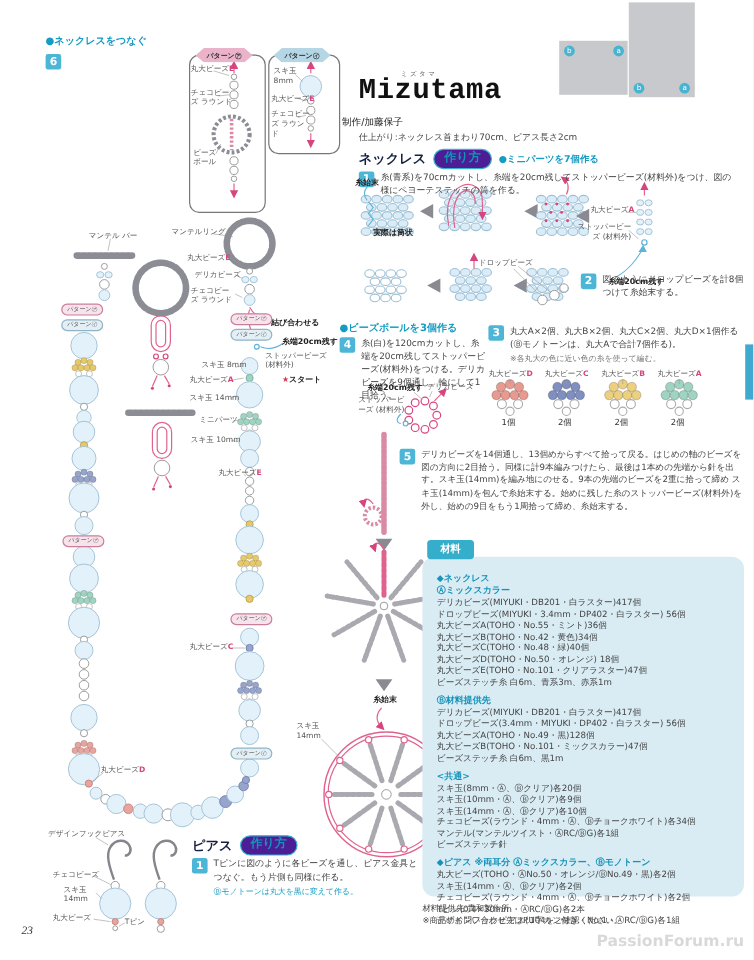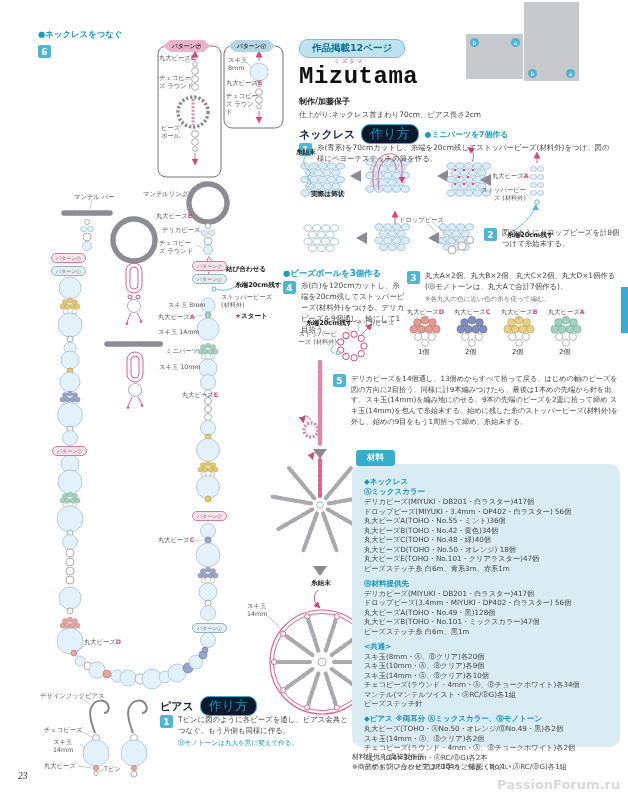--- a/index.html
+++ b/index.html
@@ -12,34 +12,34 @@
   .pk{color:#d6467e;font-weight:bold}
   .red{color:#e0354f;font-weight:bold}
   .teal{color:#159cc2}
   .step{position:absolute;display:flex;gap:5px;z-index:3;align-items:flex-start}
   .badge-num{flex:0 0 auto;width:13px;height:13px;background:#4db6d6;color:#fff;font-weight:bold;
              font-size:9px;display:flex;align-items:center;justify-content:center;border-radius:2px}
   .step-text{font-size:7.4px;line-height:1.48;color:#444}
   .note-text{font-size:6.6px;color:#777;margin-top:2px}
   .sec-heading{position:absolute;font-size:8.4px;font-weight:bold;color:#159cc2;z-index:3}
   .howto{display:inline-block;border:1.3px solid #39aed0;color:#1593ba;border-radius:9px;
-         font-size:13px;font-weight:normal;padding:1px 8px;line-height:1.25;background:#0f172a}
+         font-size:10px;font-weight:bold;padding:1px 8px;line-height:1.25;background:#4c1d95}
   .hex{position:absolute;font-size:5.8px;font-weight:bold;color:#333;padding:1.5px 9px;z-index:3;
        clip-path:polygon(7px 0,calc(100% - 7px) 0,100% 50%,calc(100% - 7px) 100%,7px 100%,0 50%)}
   .hex.pink{background:#eab3ca}
   .hex.blue{background:#b5d6e5}
   .pill{position:absolute;font-size:5px;color:#555;border:1px solid #cc7d99;background:#f7e3ec;
         border-radius:7px;padding:0 4px;line-height:8px;white-space:nowrap;z-index:3}
   .pill.bluep{border-color:#8fb3c4;background:#e3eff5}
   .work-badge{position:absolute;left:299px;top:39px;background:#bfe2ef;border:1.5px solid #6fc0da;
               color:#0c6f94;font-weight:bold;font-size:9.5px;padding:2px 12px;border-radius:9px;z-index:3}
   .title{position:absolute;left:299px;top:63px;font-family:Liberation Mono, monospace;
          font-size:24px;font-weight:600;color:#111;z-index:3;letter-spacing:.5px}
   .furi{position:absolute;left:334px;top:58px;font-size:5.5px;letter-spacing:2px;color:#666;z-index:3}
-  .byline{position:absolute;left:299px;top:96px;font-size:8px;font-weight:bold;color:#222;z-index:3}
+  .byline{position:absolute;left:285px;top:96px;font-size:8px;font-weight:normal;color:#222;z-index:3}
   .specline{position:absolute;left:299px;top:110px;font-size:7.4px;color:#444;z-index:3}
   .sec-row{position:absolute;display:flex;align-items:center;gap:6px;z-index:3}
   .sec-title{font-size:11px;font-weight:bold;color:#16203f}
   .sec-sub{font-size:7.8px;color:#159cc2;font-weight:bold}
   .mat-badge{position:absolute;left:356px;top:450px;background:#35aecb;color:#fff;font-weight:bold;
              font-size:8.5px;padding:2px 11px;border-radius:3px;z-index:4}
   .mat-box{position:absolute;left:352px;top:464px;width:268px;height:283px;background:#d9ecf4;
            border-radius:10px;padding:13px 12px 6px;box-sizing:border-box;z-index:2}
   .mat-box .h{font-size:7.5px;font-weight:bold;color:#1593ba;margin-top:5px}
   .mat-box .h:first-child{margin-top:0}
@@ -472,21 +472,20 @@
 <div class="lbl" style="left:226px;top:79px"><span>丸大ビーズ</span><span class="pk">E</span></div>
 <div class="lbl wrap" style="left:226px;top:92px;width:34px">チェコビーズ ラウンド</div>
 
 <div class="photo" style="left:466px;top:34px;width:57px;height:45px"></div>
 <div class="photo" style="left:524px;top:2px;width:55px;height:79px"></div>
 <div class="photo-tag" style="left:470px;top:38px">b</div>
 <div class="photo-tag" style="left:511px;top:38px">a</div>
 <div class="photo-tag" style="left:528px;top:69px">b</div>
 <div class="photo-tag" style="left:566px;top:69px">a</div>
 
-<div class="work-badge">作品掲載12ページ</div>
 <div class="furi">ミズタマ</div>
 <div class="title">Mizutama</div>
 <div class="byline">制作/加藤保子</div>
 <div class="specline">仕上がり:ネックレス首まわり70cm、ピアス長さ2cm</div>
 
 <div class="sec-row" style="left:299px;top:124px">
   <span class="sec-title">ネックレス</span>
   <span class="howto">作り方</span>
   <span class="sec-sub">●ミニパーツを7個作る</span>
 </div>

